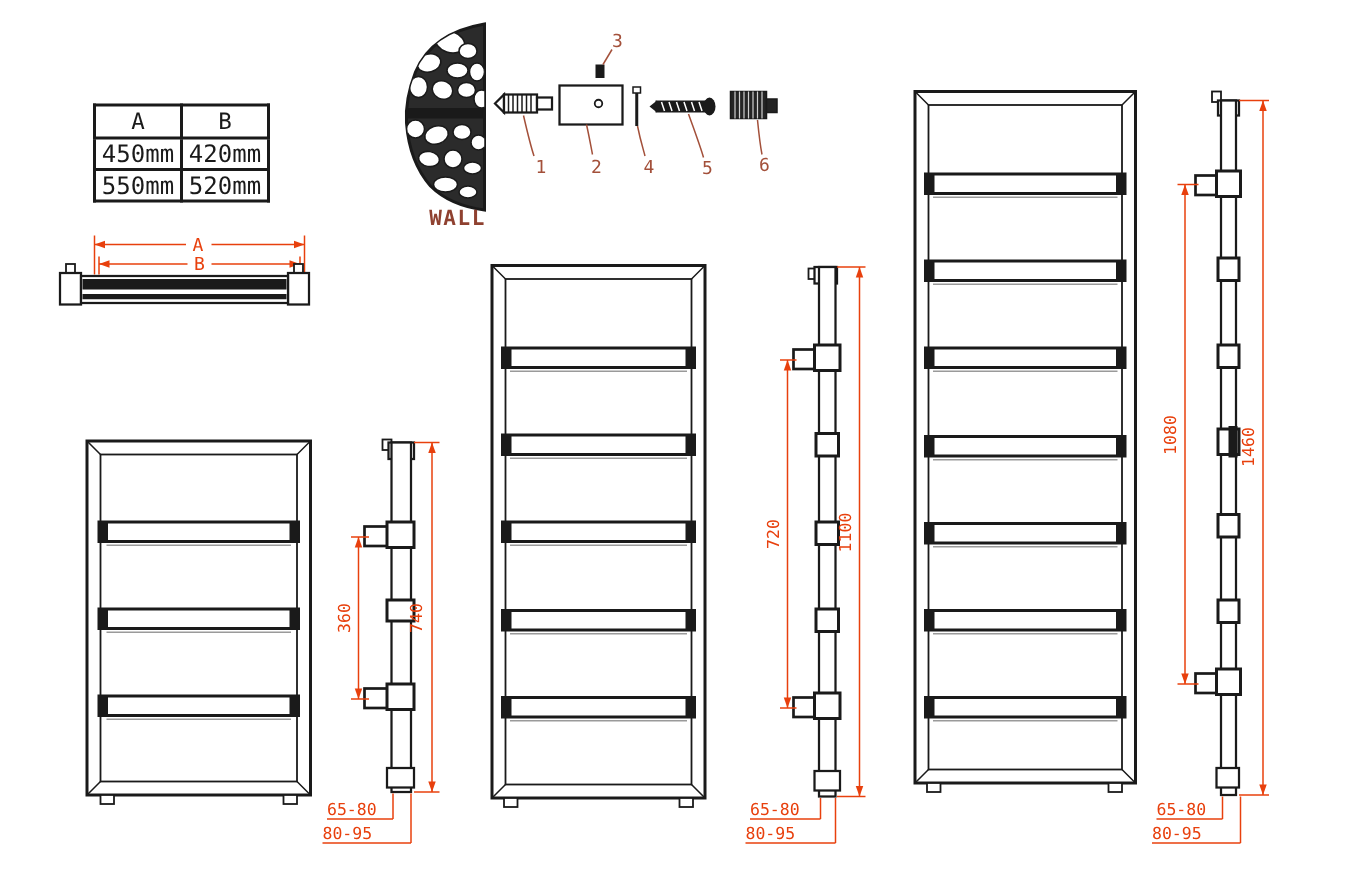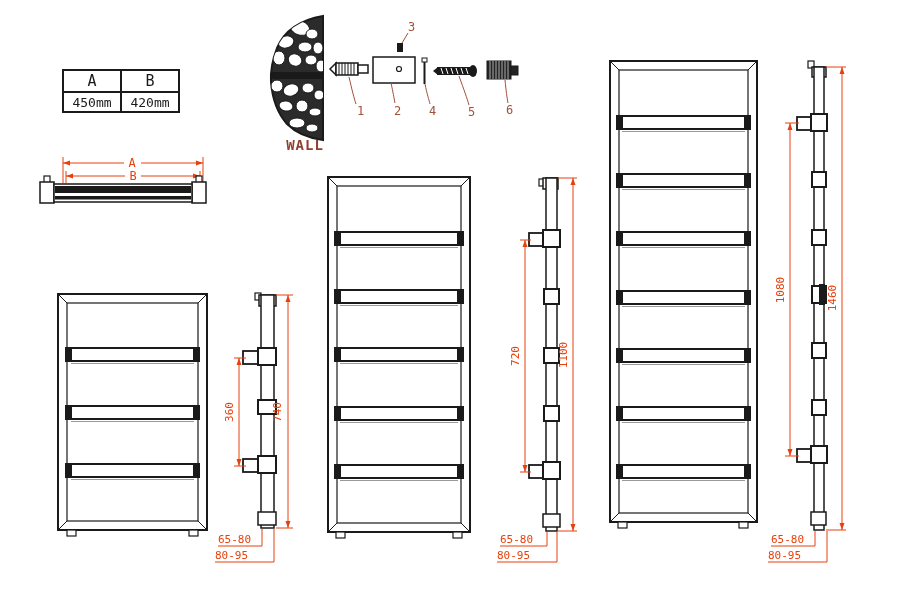--- a/index.html
+++ b/index.html
@@ -2,21 +2,21 @@
 <html><head>
 <meta charset="utf-8">
 <style>
   html,body{margin:0;padding:0;background:#fff;}
   .canvas{position:relative;width:900px;height:594px;background:#ffffff;overflow:hidden;
           font-family:"DejaVu Sans Mono","Liberation Mono",monospace;}
   .drawing{position:absolute;left:0;top:0;}
   
   .size-table{position:absolute;left:62px;top:69px;border-collapse:collapse;}
   .size-table td{border:2px solid #1a1a1a;width:52px;height:18px;text-align:center;
-                 font-size:13px;color:#1a1a1a;padding:0 2px;font-family:"DejaVu Sans Mono","Liberation Mono",monospace;}
+                 font-size:16px;color:#1a1a1a;padding:0 2px;font-family:"DejaVu Sans Mono","Liberation Mono",monospace;}
   .size-table tr.hdr td{font-size:15px;height:20px;}
   
   text{font-family:"DejaVu Sans Mono","Liberation Mono",monospace;}
   .dim{fill:#e8400d;font-size:11px;}
   .dimAB{fill:#e8400d;font-size:12px;}
   .plabel{fill:#a3503a;font-size:12px;}
   .wallLabel{fill:#8f4130;font-size:14px;font-weight:bold;letter-spacing:1px;}
   .ln{stroke:#1a1a1a;fill:none;}
   .red{stroke:#e8400d;fill:none;stroke-width:1;}
 </style>
@@ -27,20 +27,24 @@
 
   <table class="size-table">
     <tbody>
         <tr class="hdr">
       <td>A</td>
       <td>B</td>
     </tr>
     <tr>
       <td>450mm</td>
       <td>420mm</td>
+    </tr>
+    <tr>
+      <td>550mm</td>
+      <td>520mm</td>
     </tr>
   </tbody>
     </table>
 
   <svg class="drawing" width="900" height="594" viewBox="0 0 900 594">
     <defs>
       <clipPath id="wallclip">
         <path d="M323,16 Q288,22 277,48 Q270,66 271,82 Q273,108 287,124 Q300,137 323,140 Z"></path>
       </clipPath>
 

